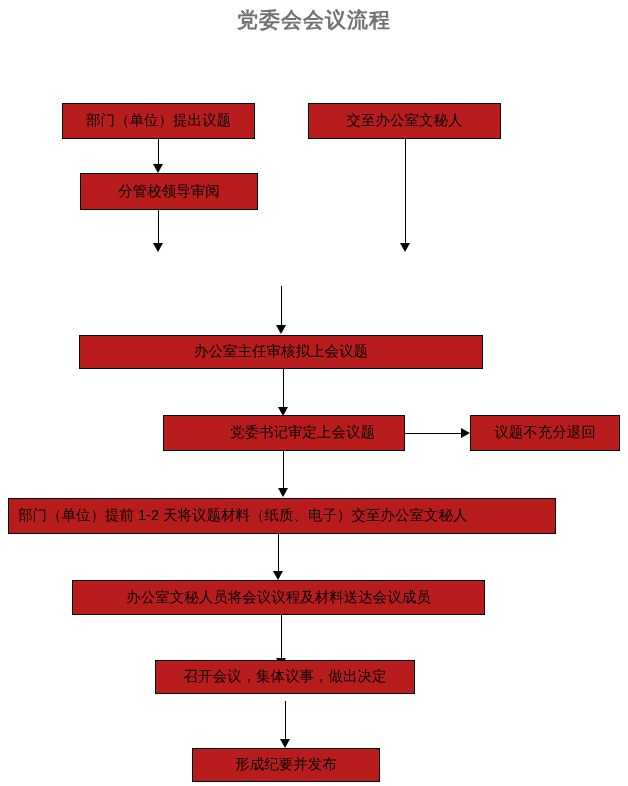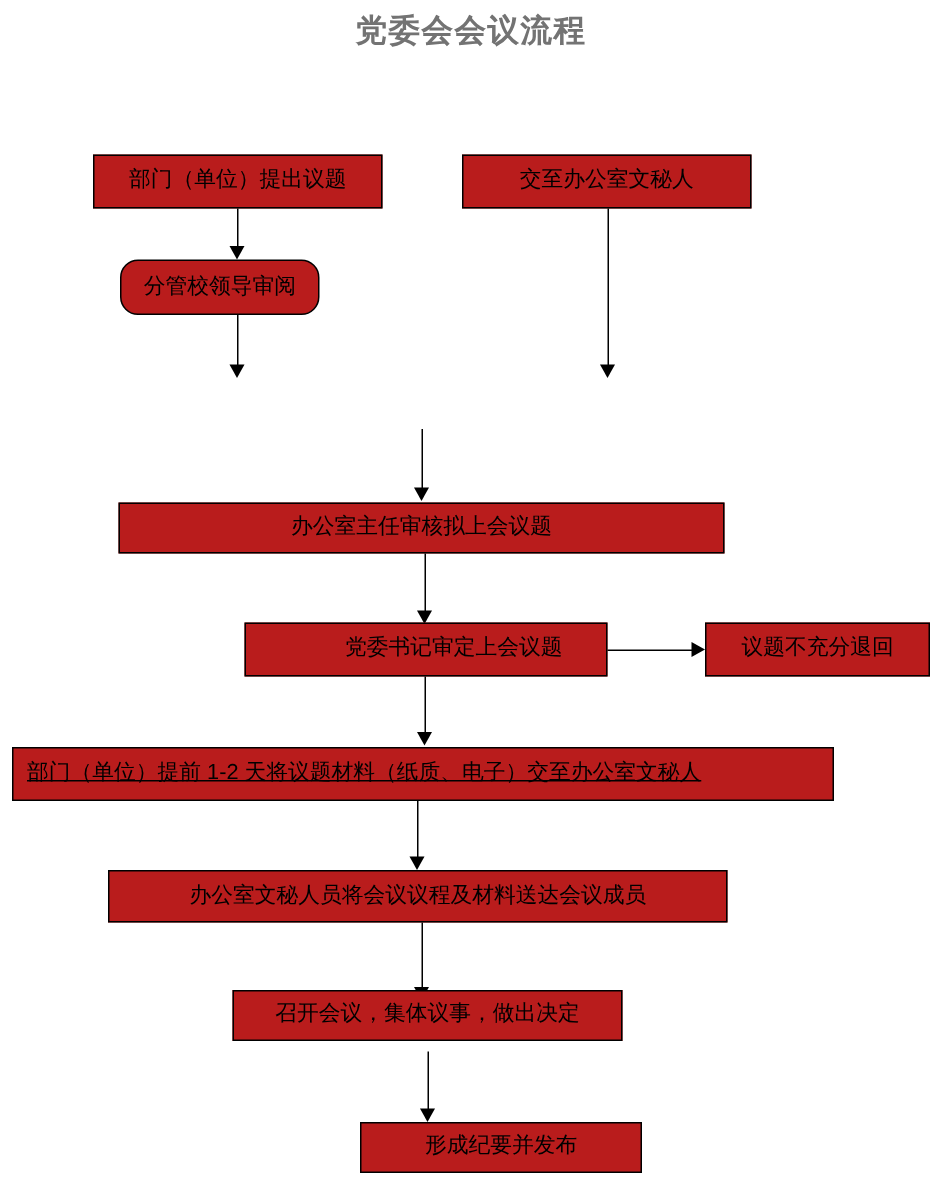--- a/index.html
+++ b/index.html
@@ -40,21 +40,20 @@
     justify-content: center;
     font-size: 14.5px;
     line-height: 1.1;
     color: #000000;
     white-space: nowrap;
     overflow: hidden;
   }
   .node.left-align {
     justify-content: flex-start;
     padding-left: 9px;
-    text-decoration: underline;
   }
   .conn {
     position: absolute;
     background: #000000;
   }
   .conn.v {
     width: 1px;
   }
   .conn.h {
     height: 1px;
@@ -85,21 +84,21 @@
   <div class="node" style="left:62px; top:103px; width:193px; height:36px;">部门（单位）提出议题</div>
 
   <div class="node" style="left:308px; top:103px; width:193px; height:36px;">交至办公室文秘人</div>
 
   <div class="conn v" style="left:158px; top:139px; height:28px;"></div>
   <div class="arrowhead down" style="left:153px; top:164px;"></div>
 
   <div class="conn v" style="left:405px; top:139px; height:107px;"></div>
   <div class="arrowhead down" style="left:400px; top:243px;"></div>
 
-  <div class="node" style="left:80px; top:173px; width:133px; height:37px;border-radius:12px;">分管校领导审阅</div>
+  <div class="node" style="left:80px; top:173px; width:178px; height:37px;">分管校领导审阅</div>
 
   <div class="conn v" style="left:158px; top:210px; height:36px;"></div>
   <div class="arrowhead down" style="left:153px; top:243px;"></div>
 
 
   <div class="conn v" style="left:281px; top:286px; height:42px;"></div>
   <div class="arrowhead down" style="left:276px; top:325px;"></div>
 
   <div class="node" style="left:79px; top:335px; width:404px; height:34px;">办公室主任审核拟上会议题</div>
 
@@ -124,15 +123,15 @@
   <div class="node" style="left:72px; top:580px; width:413px; height:35px;text-align:right;">办公室文秘人员将会议议程及材料送达会议成员</div>
 
   <div class="conn v" style="left:281px; top:615px; height:48px;"></div>
   <div class="arrowhead down" style="left:276px; top:658px;"></div>
 
   <div class="node" style="left:155px; top:660px; width:260px; height:34px;">召开会议，集体议事，做出决定</div>
 
   <div class="conn v" style="left:285px; top:701px; height:43px;"></div>
   <div class="arrowhead down" style="left:280px; top:739px;"></div>
 
-  <div class="node" style="left:192px; top:748px; width:188px; height:34px;margin-left:48px;">形成纪要并发布</div>
+  <div class="node" style="left:192px; top:748px; width:188px; height:34px;">形成纪要并发布</div>
 
 </div>
 
 </body></html>

